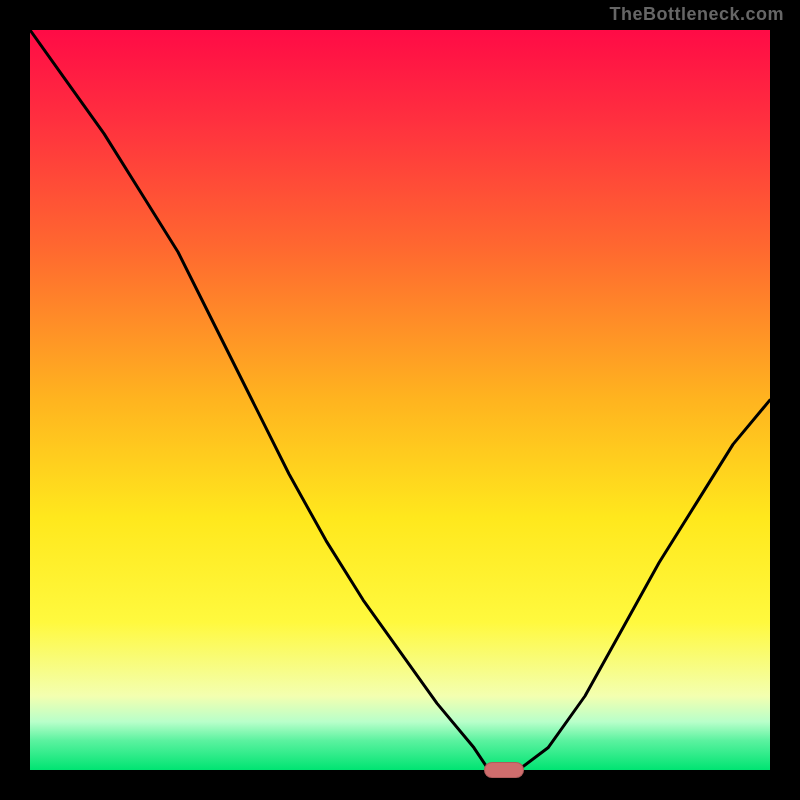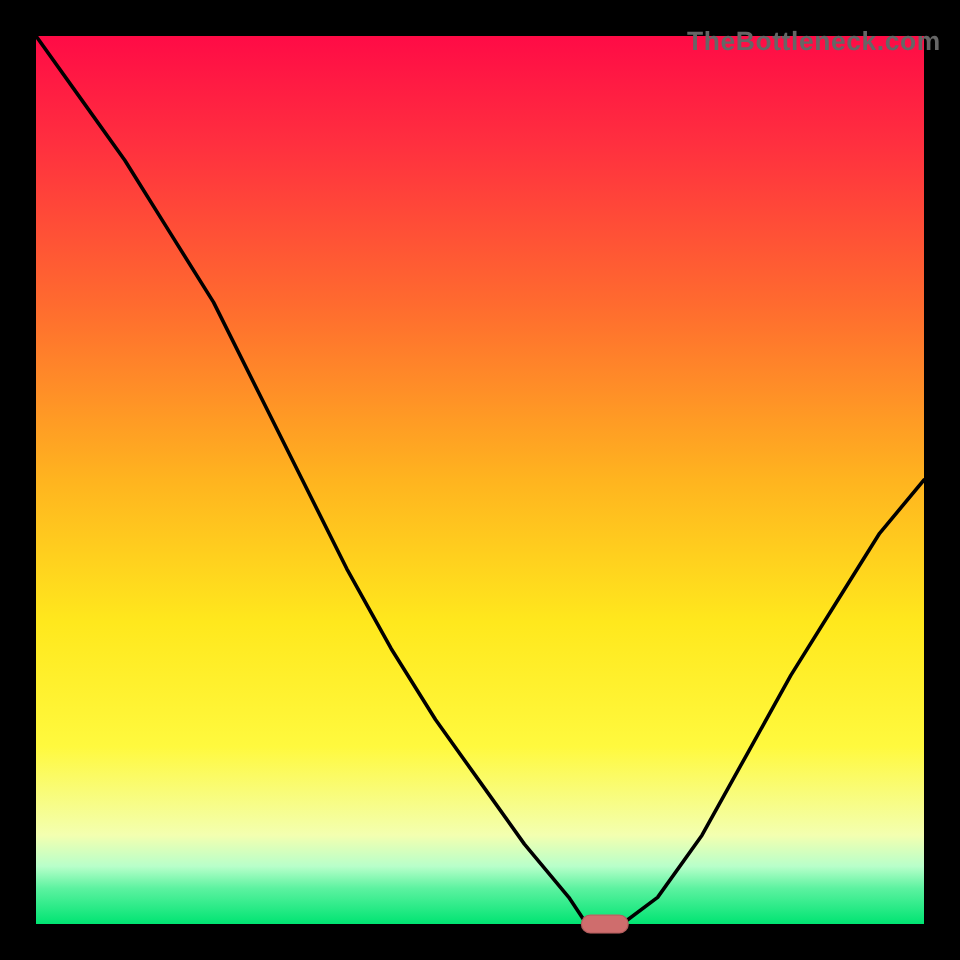--- a/index.html
+++ b/index.html
@@ -12,24 +12,24 @@
     font-family: Arial, Helvetica, sans-serif;
   }
   .frame {
     position: relative;
     width: 800px;
     height: 800px;
     background: #000;
   }
   .watermark {
     position: absolute;
-    top: 22px;
+    top: 4px;
     right: 16px;
     color: #666666;
-    font-size: 22px;
+    font-size: 18px;
     font-weight: 600;
     letter-spacing: 0.5px;
     z-index: 5;
   }
   .plot-area {
     position: absolute;
     left: 30px;
     top: 30px;
     width: 740px;
     height: 740px;

